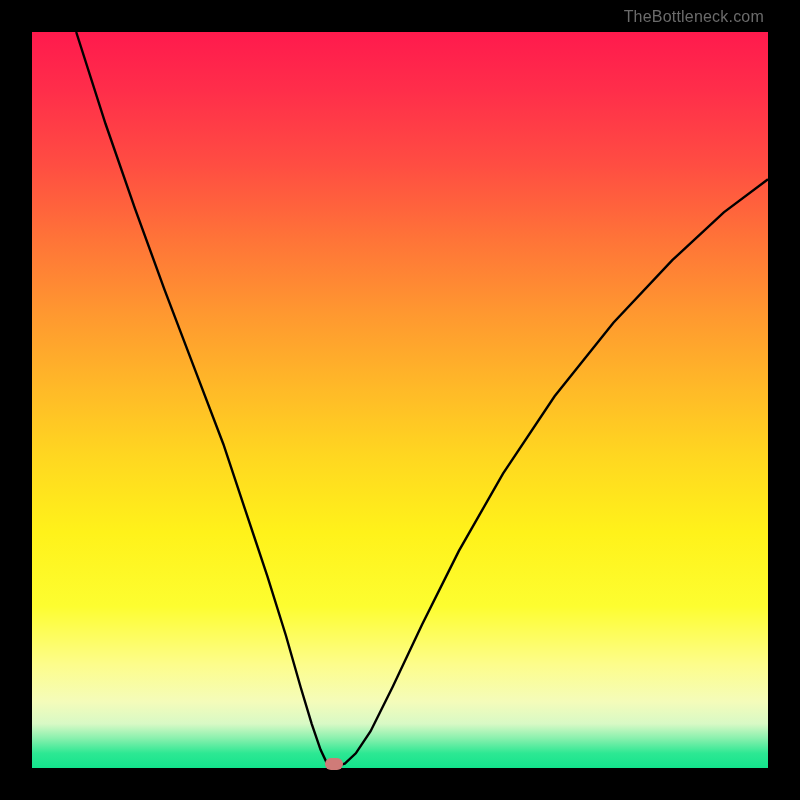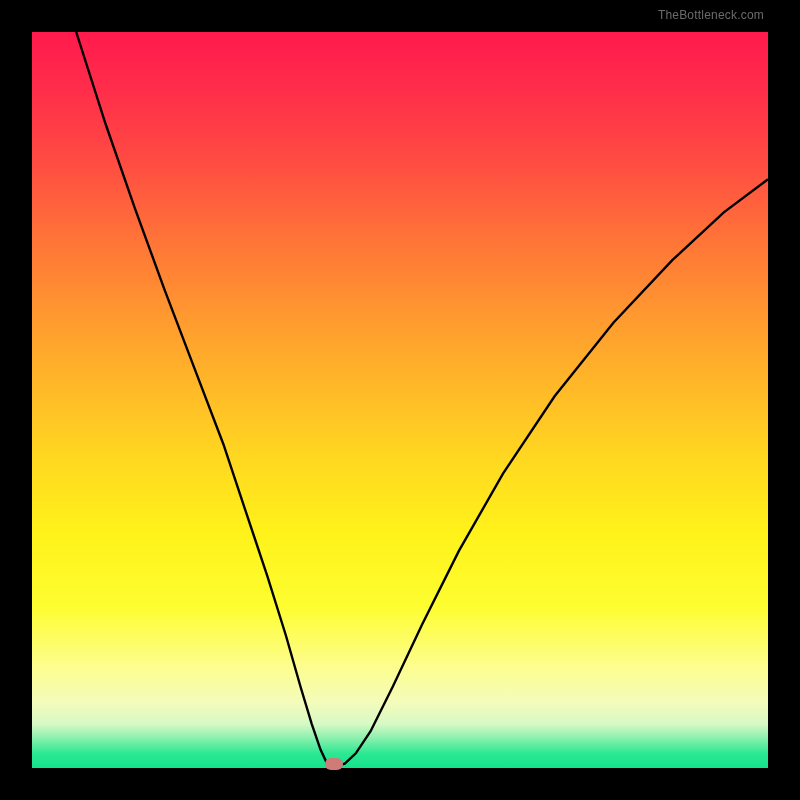--- a/index.html
+++ b/index.html
@@ -37,21 +37,21 @@
       #d8f9c5 94%,
       #87f0ad 96%,
       #2de893 98%,
       #13e38c 100%
     );
   }
   .watermark {
     position: absolute;
     top: 8px;
     right: 36px;
-    font-size: 12px;
+    font-size: 16px;
     color: #6b6b6b;
     font-weight: 500;
     letter-spacing: 0.2px;
   }
   .curve-svg {
     position: absolute;
     left: 0;
     top: 0;
     width: 736px;
     height: 736px;

